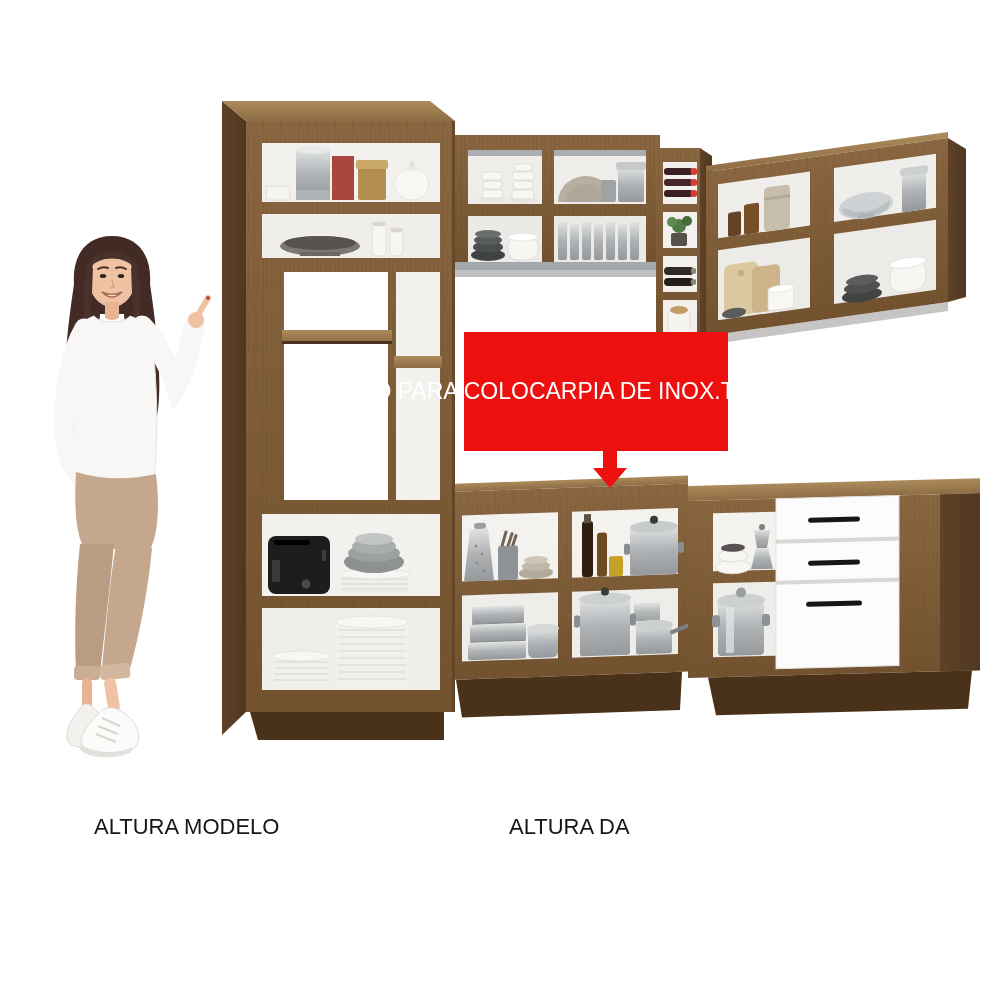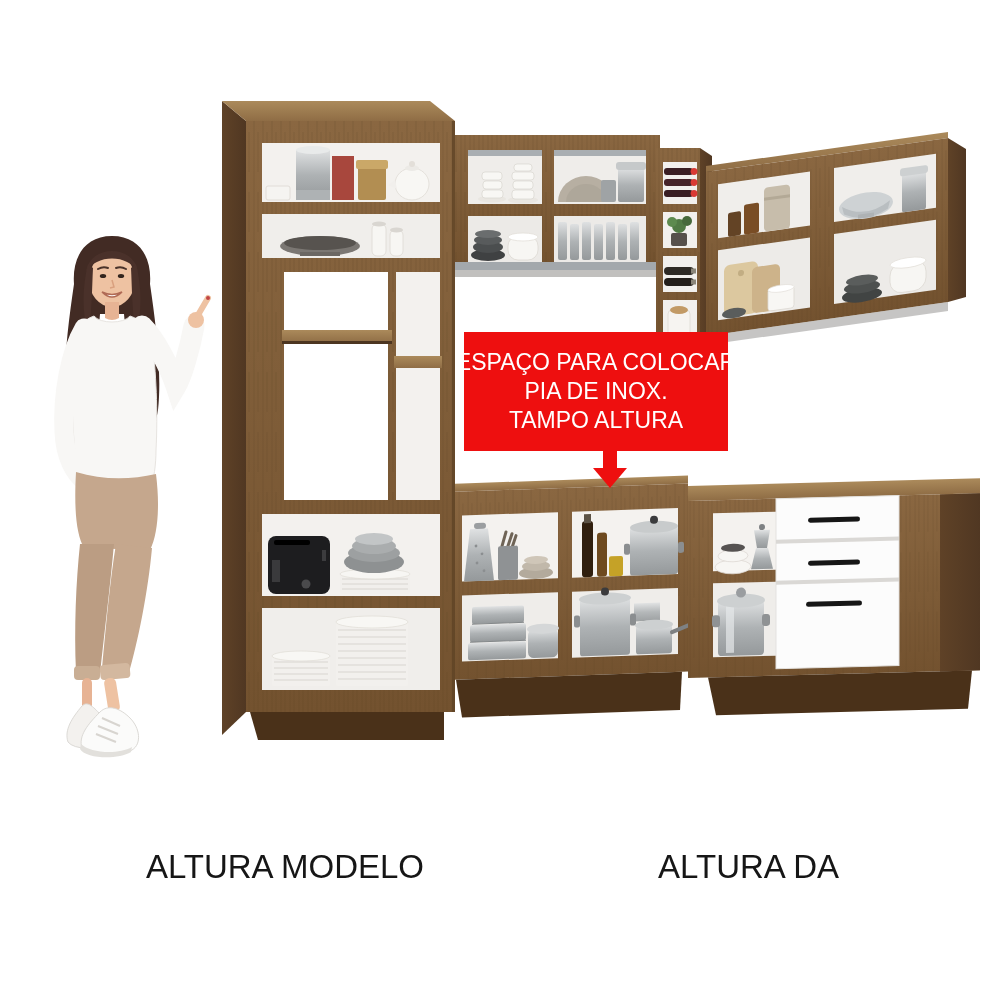--- a/index.html
+++ b/index.html
@@ -1,24 +1,24 @@
 <!DOCTYPE html>
 <html><head>
 <meta charset="utf-8">
 <style>
   html,body{margin:0;padding:0;background:#ffffff;}
   .stage{position:relative;width:1000px;height:1000px;background:#ffffff;overflow:hidden;
          font-family:"Liberation Sans",sans-serif;}
   .scene-svg{position:absolute;left:0;top:0;width:1000px;height:1000px;}
   .callout{position:absolute;left:464px;top:332px;width:264px;height:119px;
-           display:flex;flex-direction:column;justify-content:center;align-items:center;
+           display:flex;flex-direction:row;justify-content:center;align-items:center;
            text-align:center;font-size:23px;line-height:29px;font-weight:400;}
   .callout span{display:block;white-space:nowrap;}
-  .cap{position:absolute;width:330px;text-align:right;font-size:33px;line-height:45px;
-       color:#161616;font-weight:400;margin-top:40px;}
+  .cap{position:absolute;width:330px;text-align:left;font-size:22px;line-height:45px;
+       color:#161616;font-weight:400;}
   .cap span{display:block;white-space:nowrap;}
   .cap-left{left:94px;top:804px;}
   .cap-right{left:509px;top:804px;}
 </style>
 </head>
 <body>
 
 <div class="stage">
 
 <svg class="scene-svg" viewBox="0 0 1000 1000">

